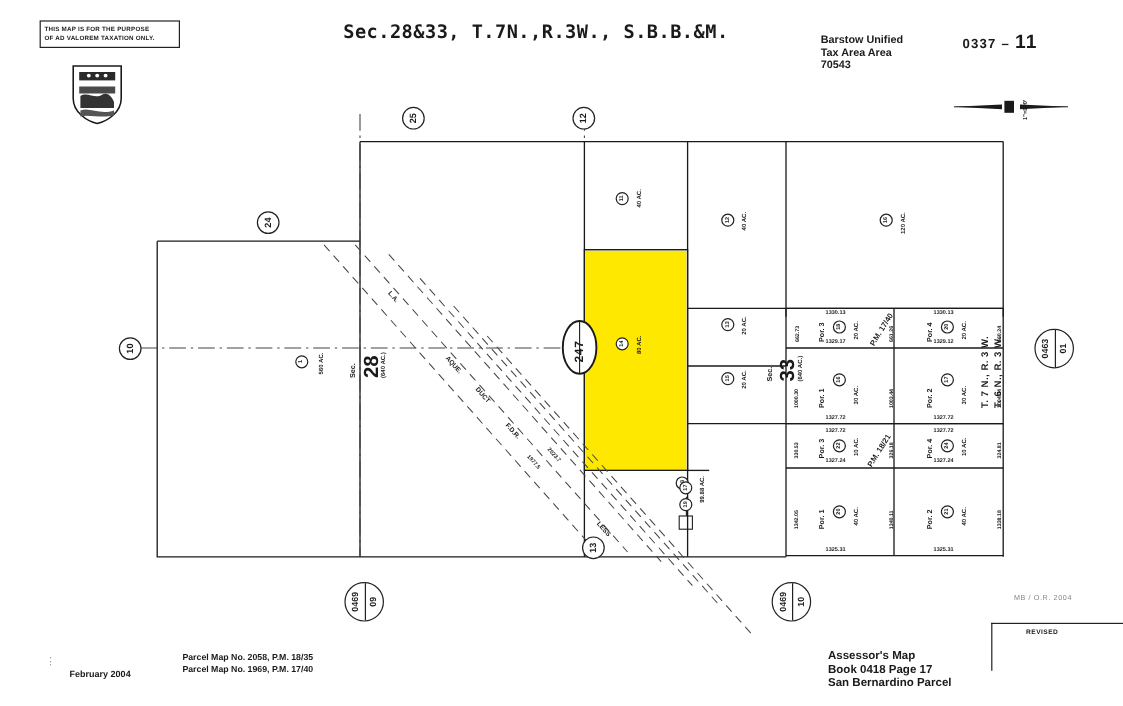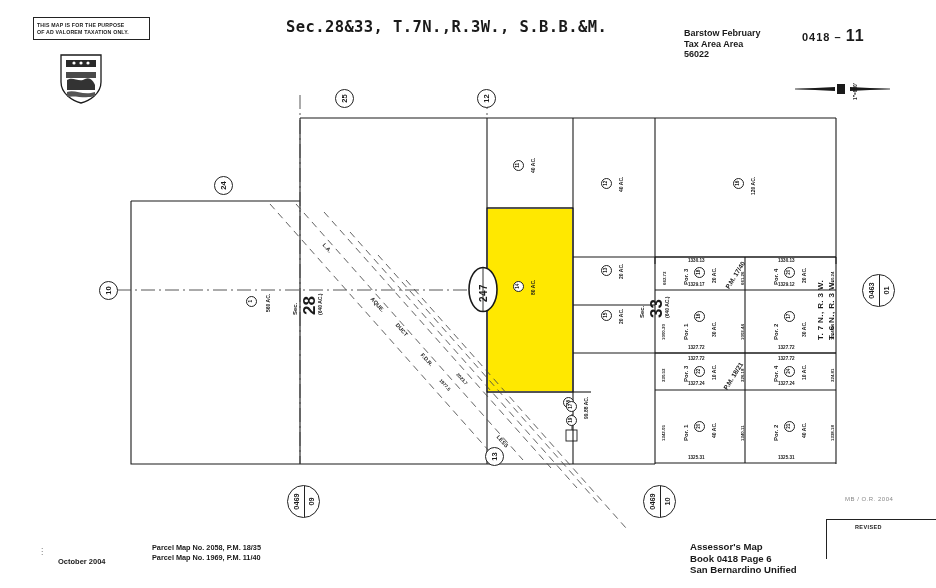--- a/index.html
+++ b/index.html
@@ -169,27 +169,27 @@
     <path d="M10,40 C18,37 26,44 38,40 L38,44 C28,47 18,43 10,45 Z" fill="#555"></path>
     <circle cx="17" cy="11" r="1.6" fill="#fff"></circle>
     <circle cx="24" cy="11" r="1.6" fill="#fff"></circle>
     <circle cx="31" cy="11" r="1.6" fill="#fff"></circle>
   </svg>
 </div>
 
 <div class="abs nowrap" id="map-title">Sec.28&amp;33, T.7N.,R.3W., S.B.B.&amp;M.</div>
 
 <div class="abs" id="tra-block">
-  <div>Barstow February</div>
+  <div>Barstow Unified</div>
   <div>Tax Area Area</div>
-  <div>56022</div>
+  <div>70543</div>
 </div>
 
 <div class="abs nowrap" id="book-page-num">
-  <span>0418</span>
+  <span>0337</span>
   <span>–</span>
   <b>11</b>
 </div>
 
 <div class="abs" id="scale-bar">
   <svg viewBox="0 0 95 22" width="95" height="22">
     <path d="M0,11 L40,11 M55,11 L95,11" stroke="#1a1a1a" stroke-width="0.8"></path>
     <path d="M0,11 L40,9 L40,13 Z" fill="#1a1a1a"></path>
     <path d="M95,11 L55,9 L55,13 Z" fill="#1a1a1a"></path>
     <rect x="42" y="6" width="8" height="10" fill="#1a1a1a"></rect>
@@ -393,25 +393,25 @@
 <div class="abs" style="left:424px;top:352px;font-size:5.5px;font-weight:bold;transform:rotate(48deg);transform-origin:left top;white-space:nowrap;">F.D.R.</div>
 <div class="abs" style="left:442px;top:378px;font-size:4.6px;font-weight:bold;transform:rotate(48deg);transform-origin:left top;white-space:nowrap;">1977.5</div>
 <div class="abs" style="left:459px;top:372px;font-size:4.6px;font-weight:bold;transform:rotate(48deg);transform-origin:left top;white-space:nowrap;">2023.7</div>
 <div class="abs" style="left:500px;top:434px;font-size:5.5px;font-weight:bold;transform:rotate(48deg);transform-origin:left top;white-space:nowrap;">LESS</div>
 
 <div class="abs" id="footer-tick">
   <div>·</div>
     <div>·</div>
     <div>·</div>
 </div>
-<div class="abs nowrap" id="footer-date">October 2004</div>
+<div class="abs nowrap" id="footer-date">February 2004</div>
 <div class="abs" id="footer-parcelmaps">
   <div>Parcel Map No. 2058, P.M. 18/35</div>
-  <div>Parcel Map No. 1969, P.M. 11/40</div>
+  <div>Parcel Map No. 1969, P.M. 17/40</div>
 </div>
 <div class="abs" id="assessors-map">
   <div>Assessor's Map</div>
-  <div>Book 0418 Page 6</div>
-  <div>San Bernardino Unified</div>
+  <div>Book 0418 Page 17</div>
+  <div>San Bernardino Parcel</div>
 </div>
 <div class="abs" id="revised-box"></div>
 <div class="abs" id="revised-label">REVISED</div>
 <div class="abs nowrap" id="map-stamp">MB / O.R. 2004</div>
 
 </body></html>

